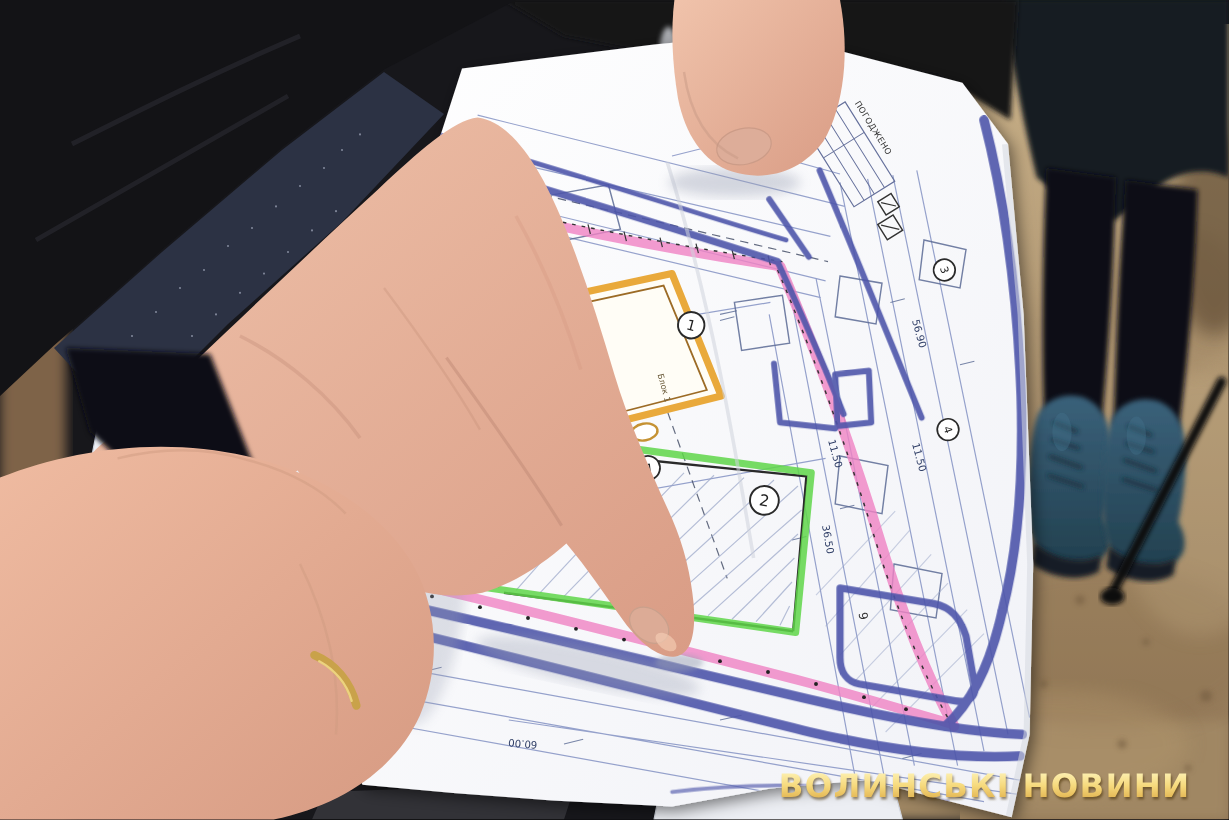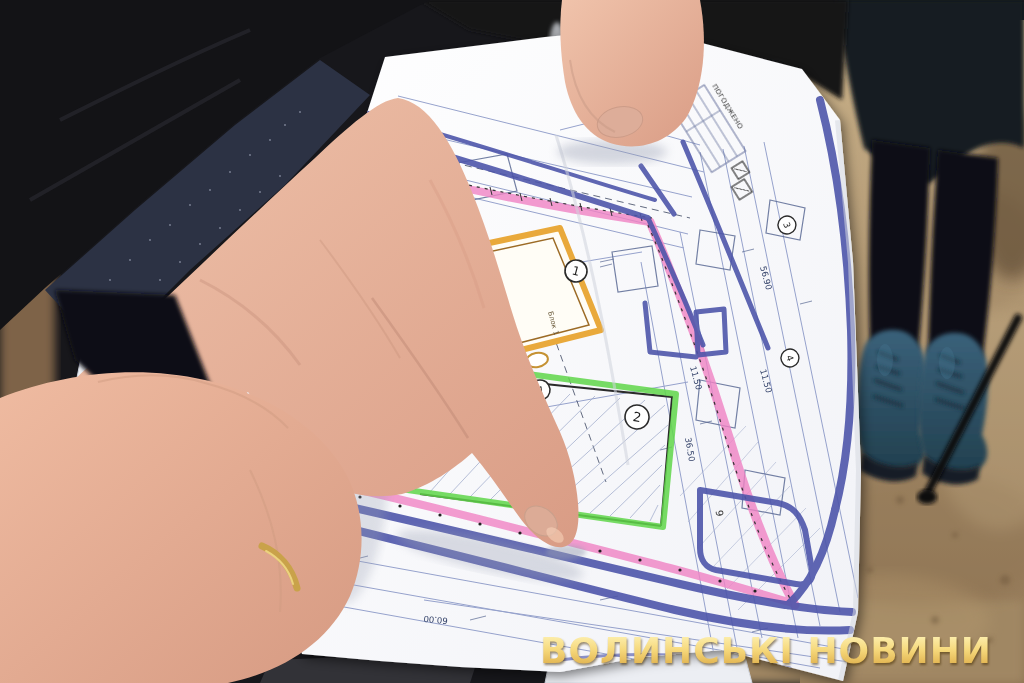--- a/index.html
+++ b/index.html
@@ -1,21 +1,21 @@
 <!DOCTYPE html>
 <html><head>
 <meta charset="utf-8">
 <style>
   html,body{margin:0;padding:0;background:#0c0c0e;}
   .photo{position:relative;width:1024px;height:683px;overflow:hidden;background:#141418;
          font-family:"DejaVu Sans",sans-serif;}
   .photo svg{position:absolute;inset:0;display:block;}
   .watermark{
     position:absolute;right:32px;bottom:12px;
-    font-family:"DejaVu Sans",sans-serif;font-weight:bold;font-size:36px;letter-spacing:1px;
+    font-family:"DejaVu Sans",sans-serif;font-weight:bold;font-size:27px;letter-spacing:1px;
     background:linear-gradient(180deg,#fff7c2 0%,#f6d97c 48%,#d9a43e 100%);
     -webkit-background-clip:text;background-clip:text;color:transparent;
     filter:drop-shadow(1px 2px 1px rgba(70,45,0,0.55));
     white-space:nowrap;user-select:none;
   }
 </style>
 </head>
 <body>
 
 <div class="photo">

